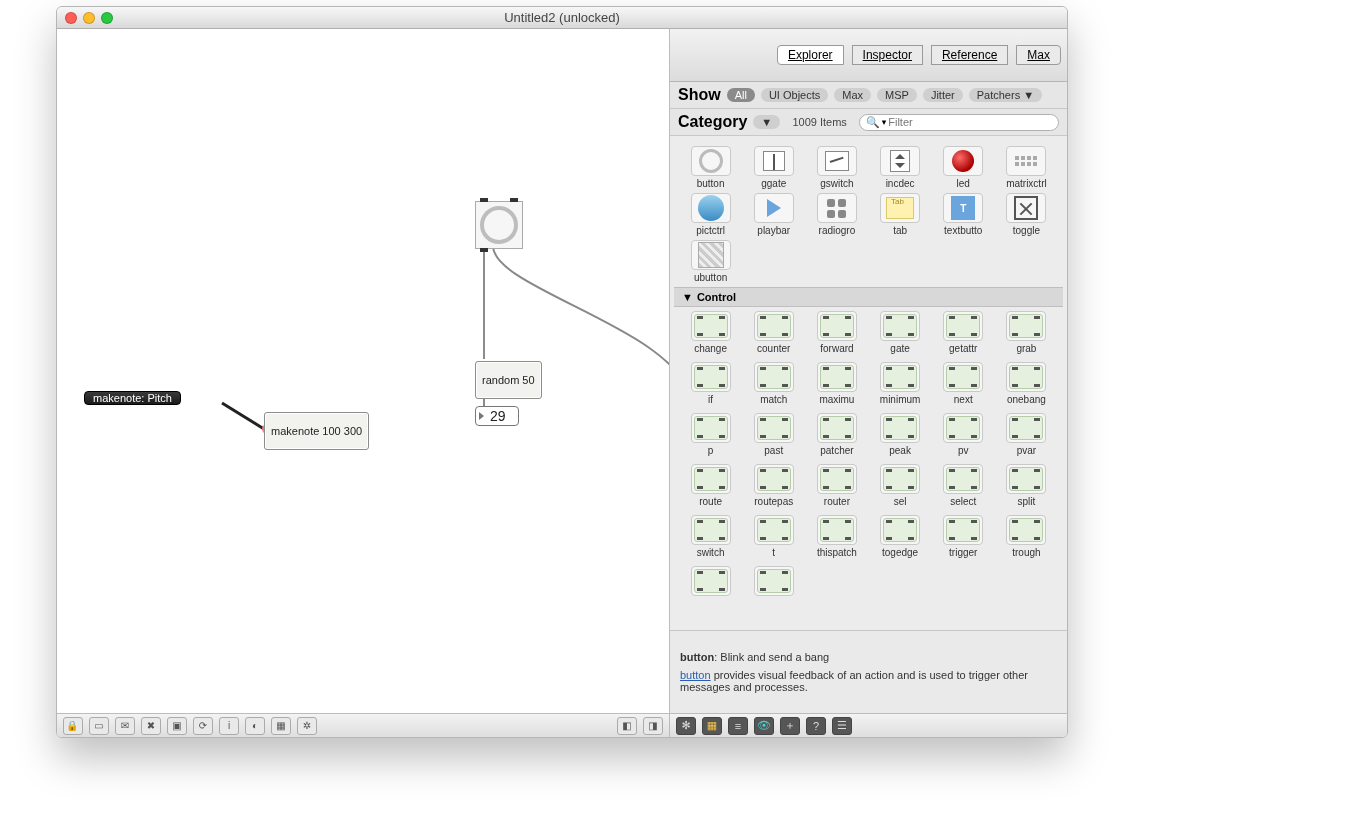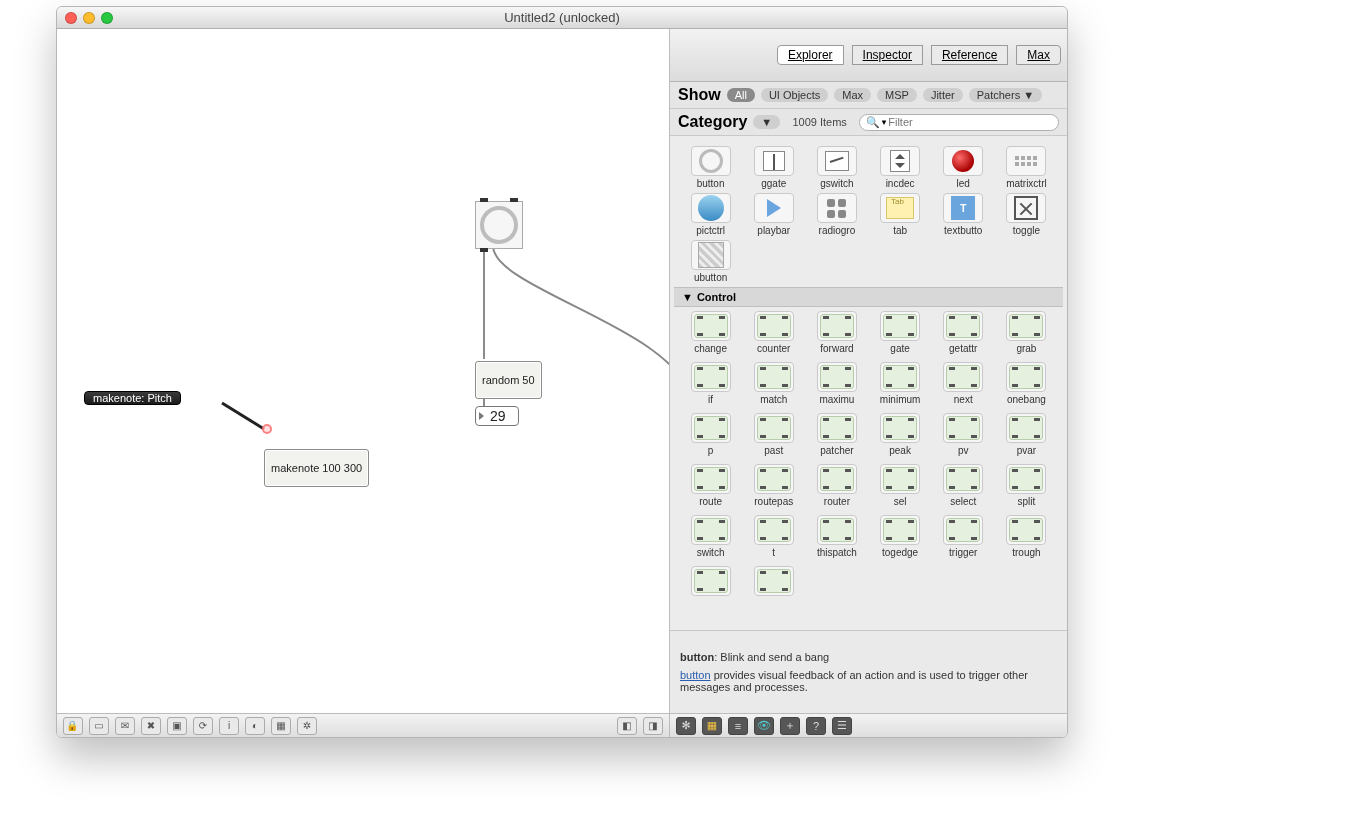--- a/index.html
+++ b/index.html
@@ -246,21 +246,21 @@
           <div class="port" style="left:4px; bottom:-4px;"></div>
         </div>
 
         <div class="obj" style="left:418px; top:332px;">random 50</div>
         <div class="numbox" style="left:418px; top:377px; width:44px;">29</div>
 
         <div class="obj dashed" style="left:624px; top:368px;">counter 1 3</div>
         <div class="numbox" style="left:624px; top:414px; width:44px;">1</div>
 
         <div class="inlet" style="left:205px; top:395px;"></div>
-        <div class="obj" style="left:207px; top:420px;">makenote 100 300</div>
+        <div class="obj" style="left:207px; top:383px;">makenote 100 300</div>
 
         <div class="tooltip" style="left:27px; top:362px;">makenote: Pitch</div>
       </div>
 
 
       <div class="canvas-toolbar">
         <div class="tb-group">
           <div class="tb-btn">🔒</div>
           <div class="tb-btn">▭</div>
           <div class="tb-btn">✉</div>

